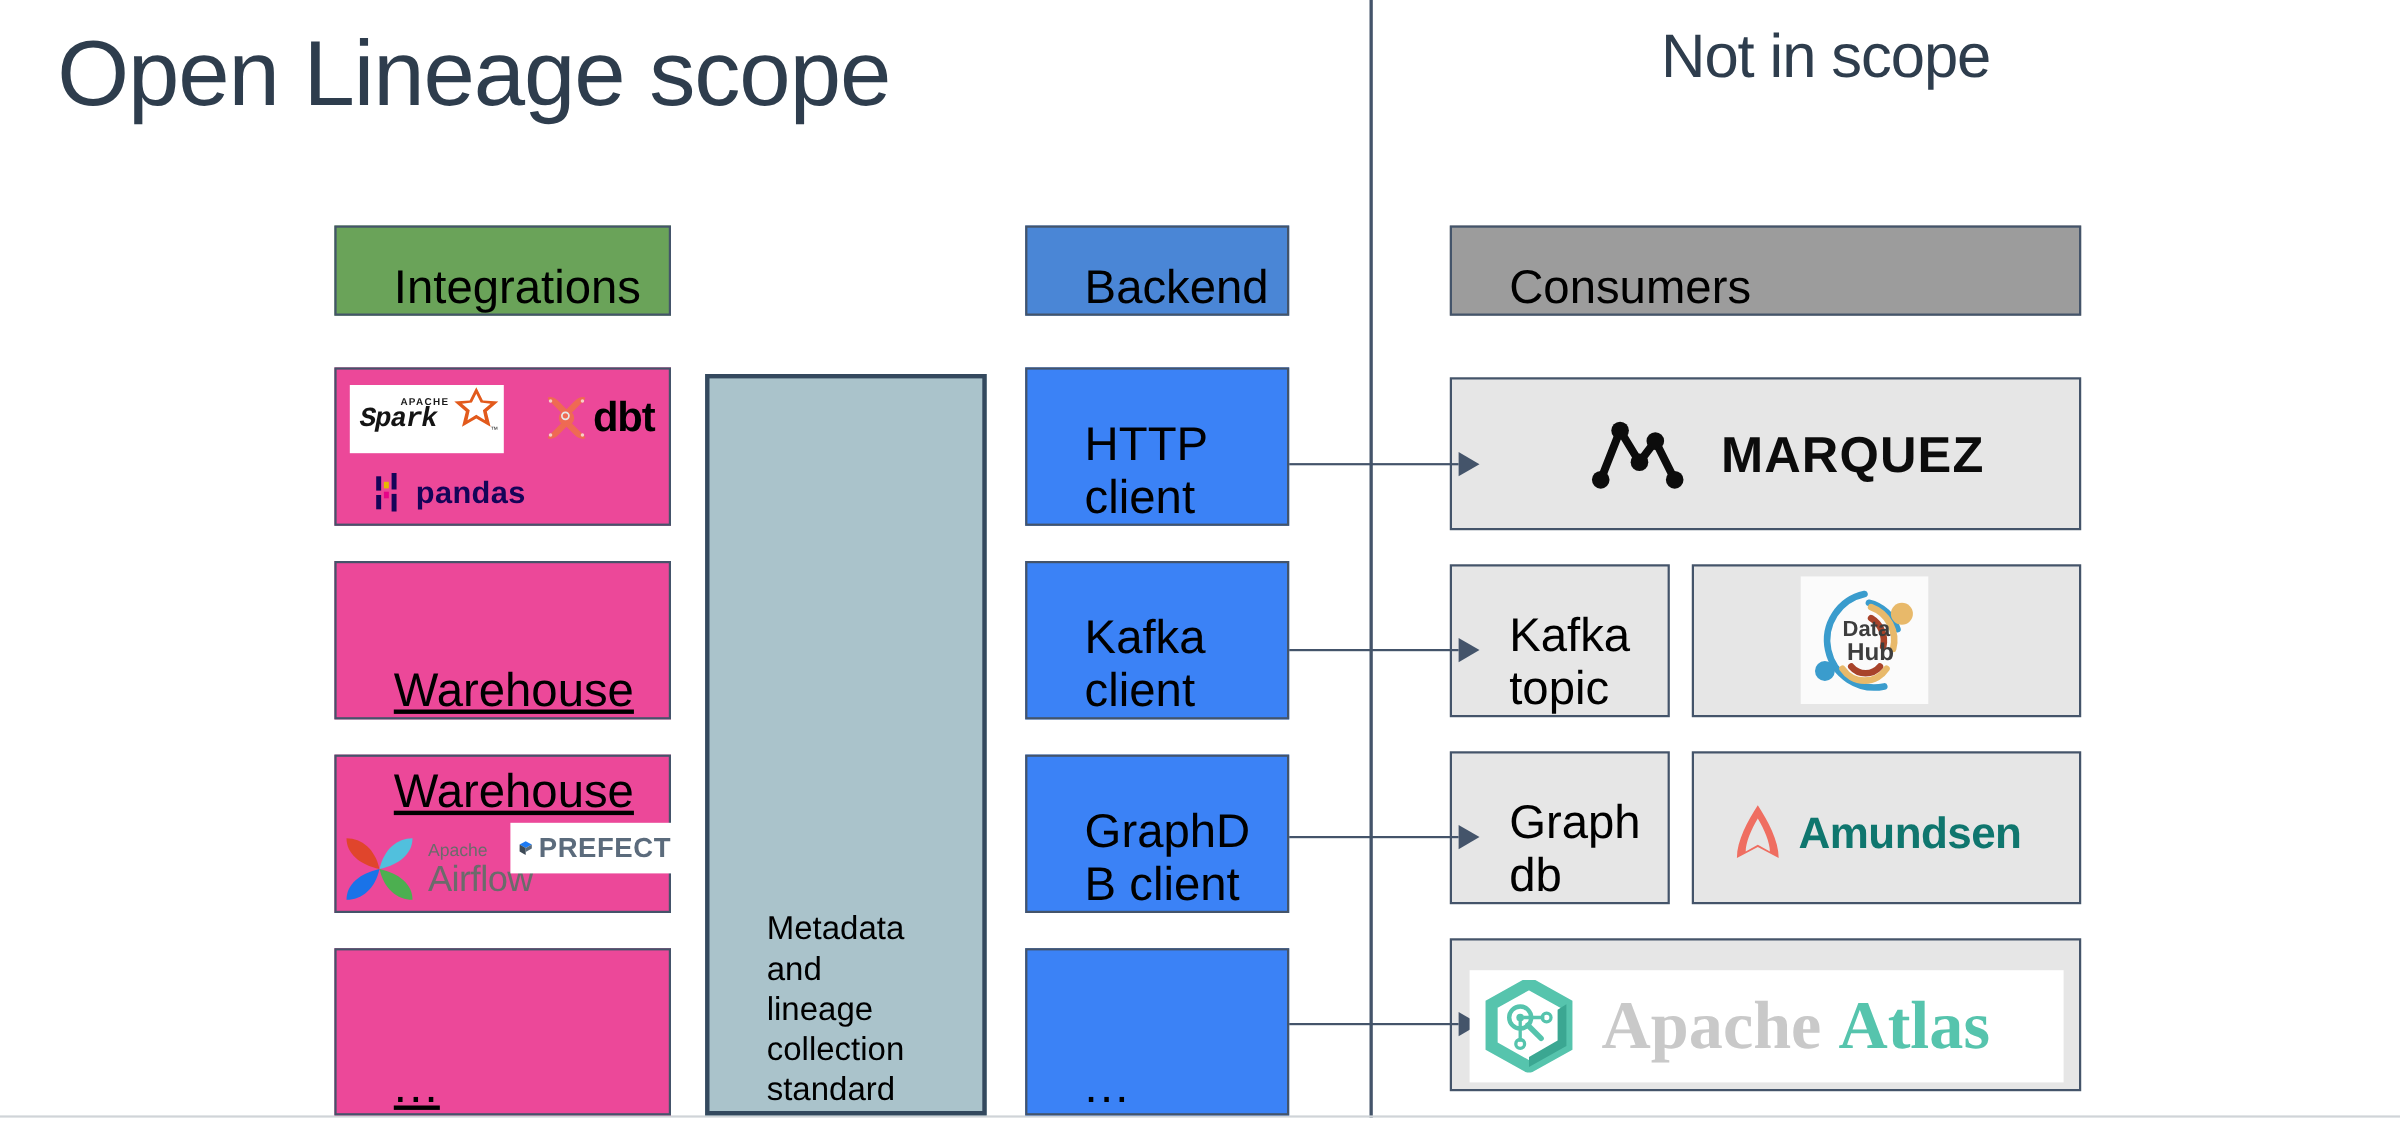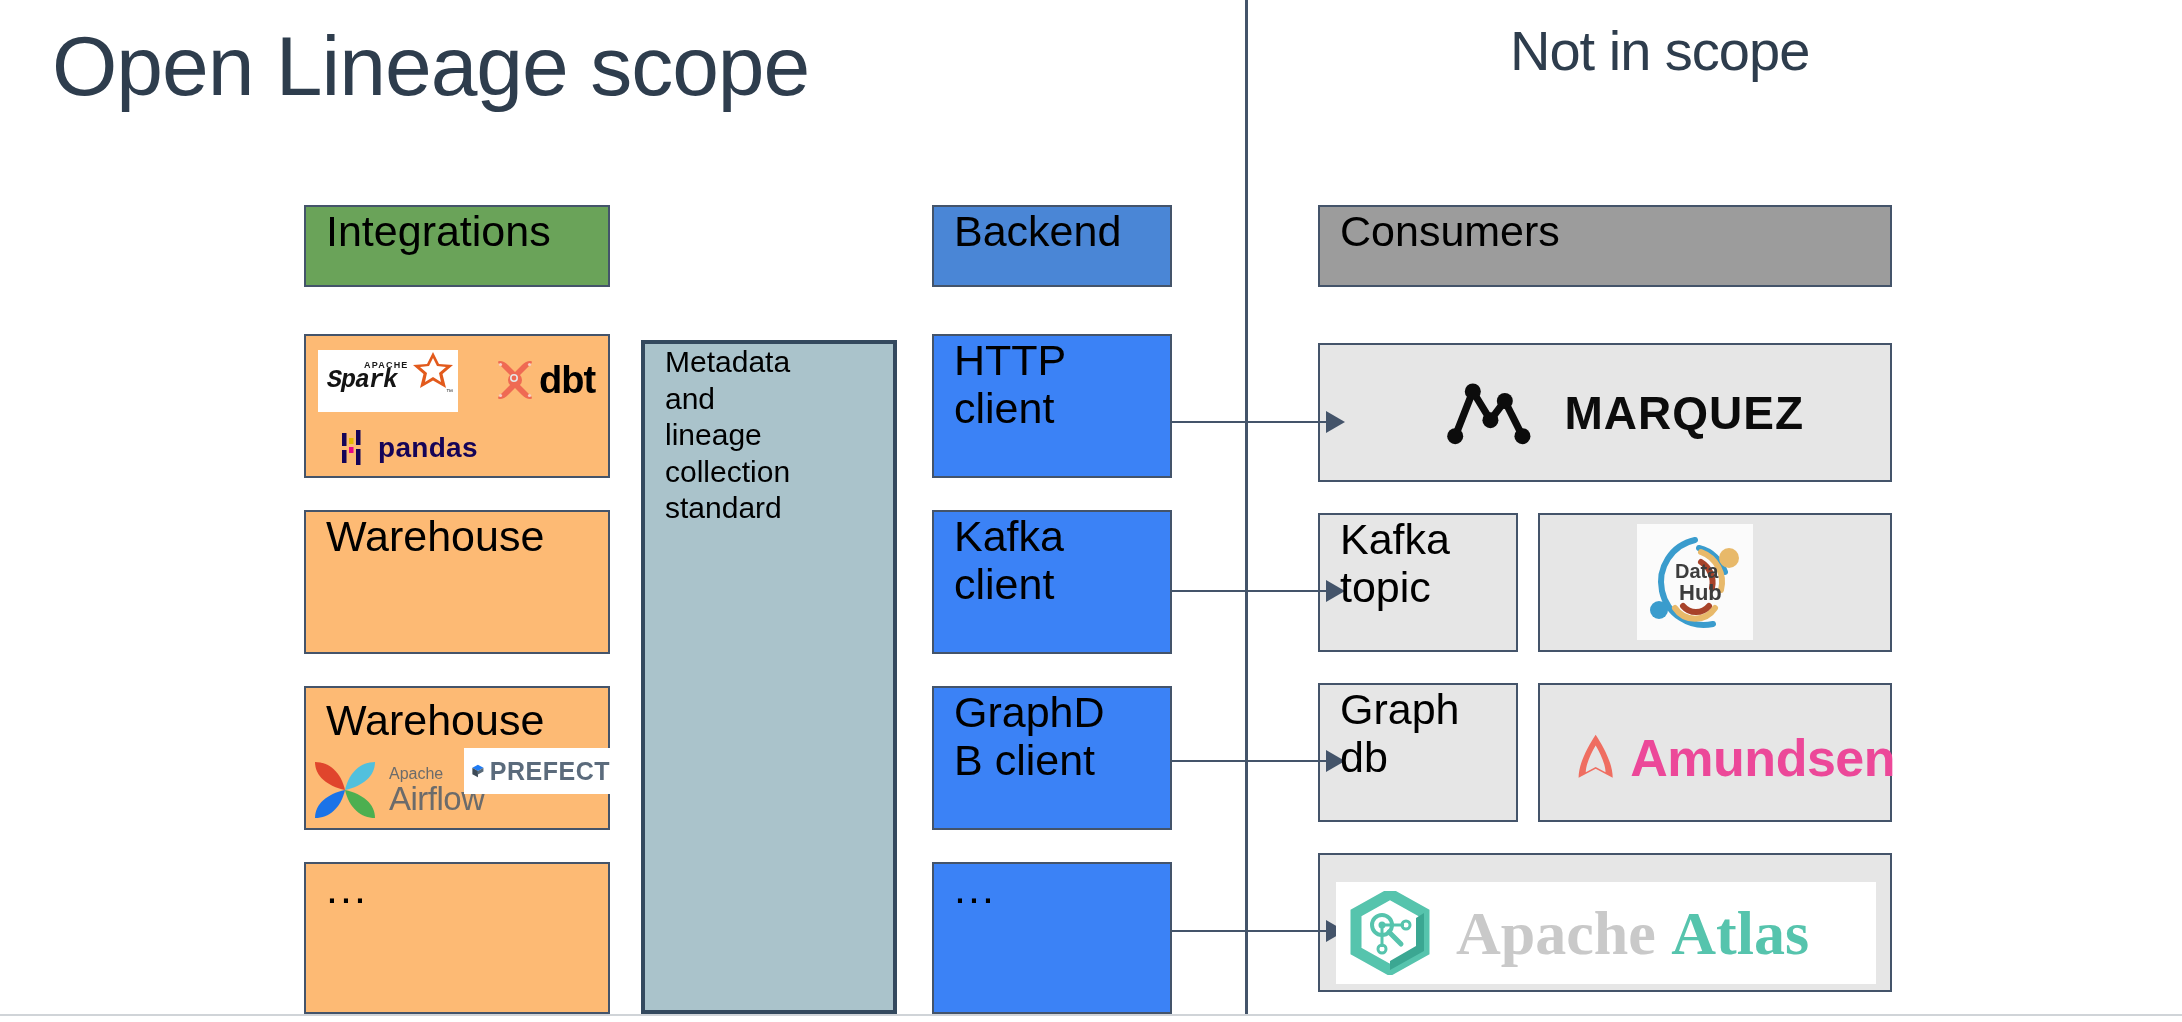--- a/index.html
+++ b/index.html
@@ -47,37 +47,38 @@
     height: 2px;
     background: #d0d4d8;
   }
 
   
   .box {
     position: absolute;
     box-sizing: border-box;
     border: 2px solid #44546a;
     display: flex;
-    align-items: flex-start;
+    align-items: flex-end;
     overflow: hidden;
+    padding-left: 32px;
   }
   .box .box-label {
     font-family: "Liberation Sans", sans-serif;
     color: #000000;
     font-size: 43px;
     line-height: 1.12;
     padding-left: 20px;
     white-space: pre-line;
     z-index: 2;
   }
   .box.header .box-label { font-size: 43px; }
   .box.dots .box-label { font-size: 43px; letter-spacing: 2px; }
 
   .green-head  { background: #6aa359; }
-  .green-body  { background: #fdba74; }
+  .green-body  { background: #ec4899; text-decoration: underline; }
   .blue-head   { background: #4a86d6; }
   .blue-body   { background: #3b82f6; }
   .grey-head   { background: #9c9c9c; }
   .grey-body   { background: #e6e6e6; }
   .teal-body   { background: #aac3cb; border: 4px solid #34495e; }
 
   
   #b-integrations { left: 304px;  top: 205px; width: 306px; height: 82px; }
   #b-logos1       { left: 304px;  top: 334px; width: 306px; height: 144px; }
   #b-warehouse    { left: 304px;  top: 510px; width: 306px; height: 144px; }
@@ -191,21 +192,21 @@
     margin-left: 26px;
   }
 
   
   #logo-datahub { left: 1637px; top: 524px; width: 116px; height: 116px;
                   background: #fbfbfb; justify-content:center; }
 
   
   #logo-amundsen { left: 1575px; top: 728px; width: 320px; height: 60px; }
   .amundsen-word {
-    font-size: 52px; font-weight: bold; color: #ec4899;
+    font-size: 40px; font-weight: bold; color: #0f766e;
     font-family: "Liberation Sans", sans-serif; letter-spacing: -0.5px;
     margin-left: 14px;
   }
 
   
   #logo-atlas { left: 1336px; top: 882px; width: 540px; height: 102px;
                 background: #ffffff; }
   .atlas-words {
     font-family: "Liberation Serif", serif; font-size: 62px;
     font-weight: bold; margin-left: 18px; letter-spacing: 0px;

